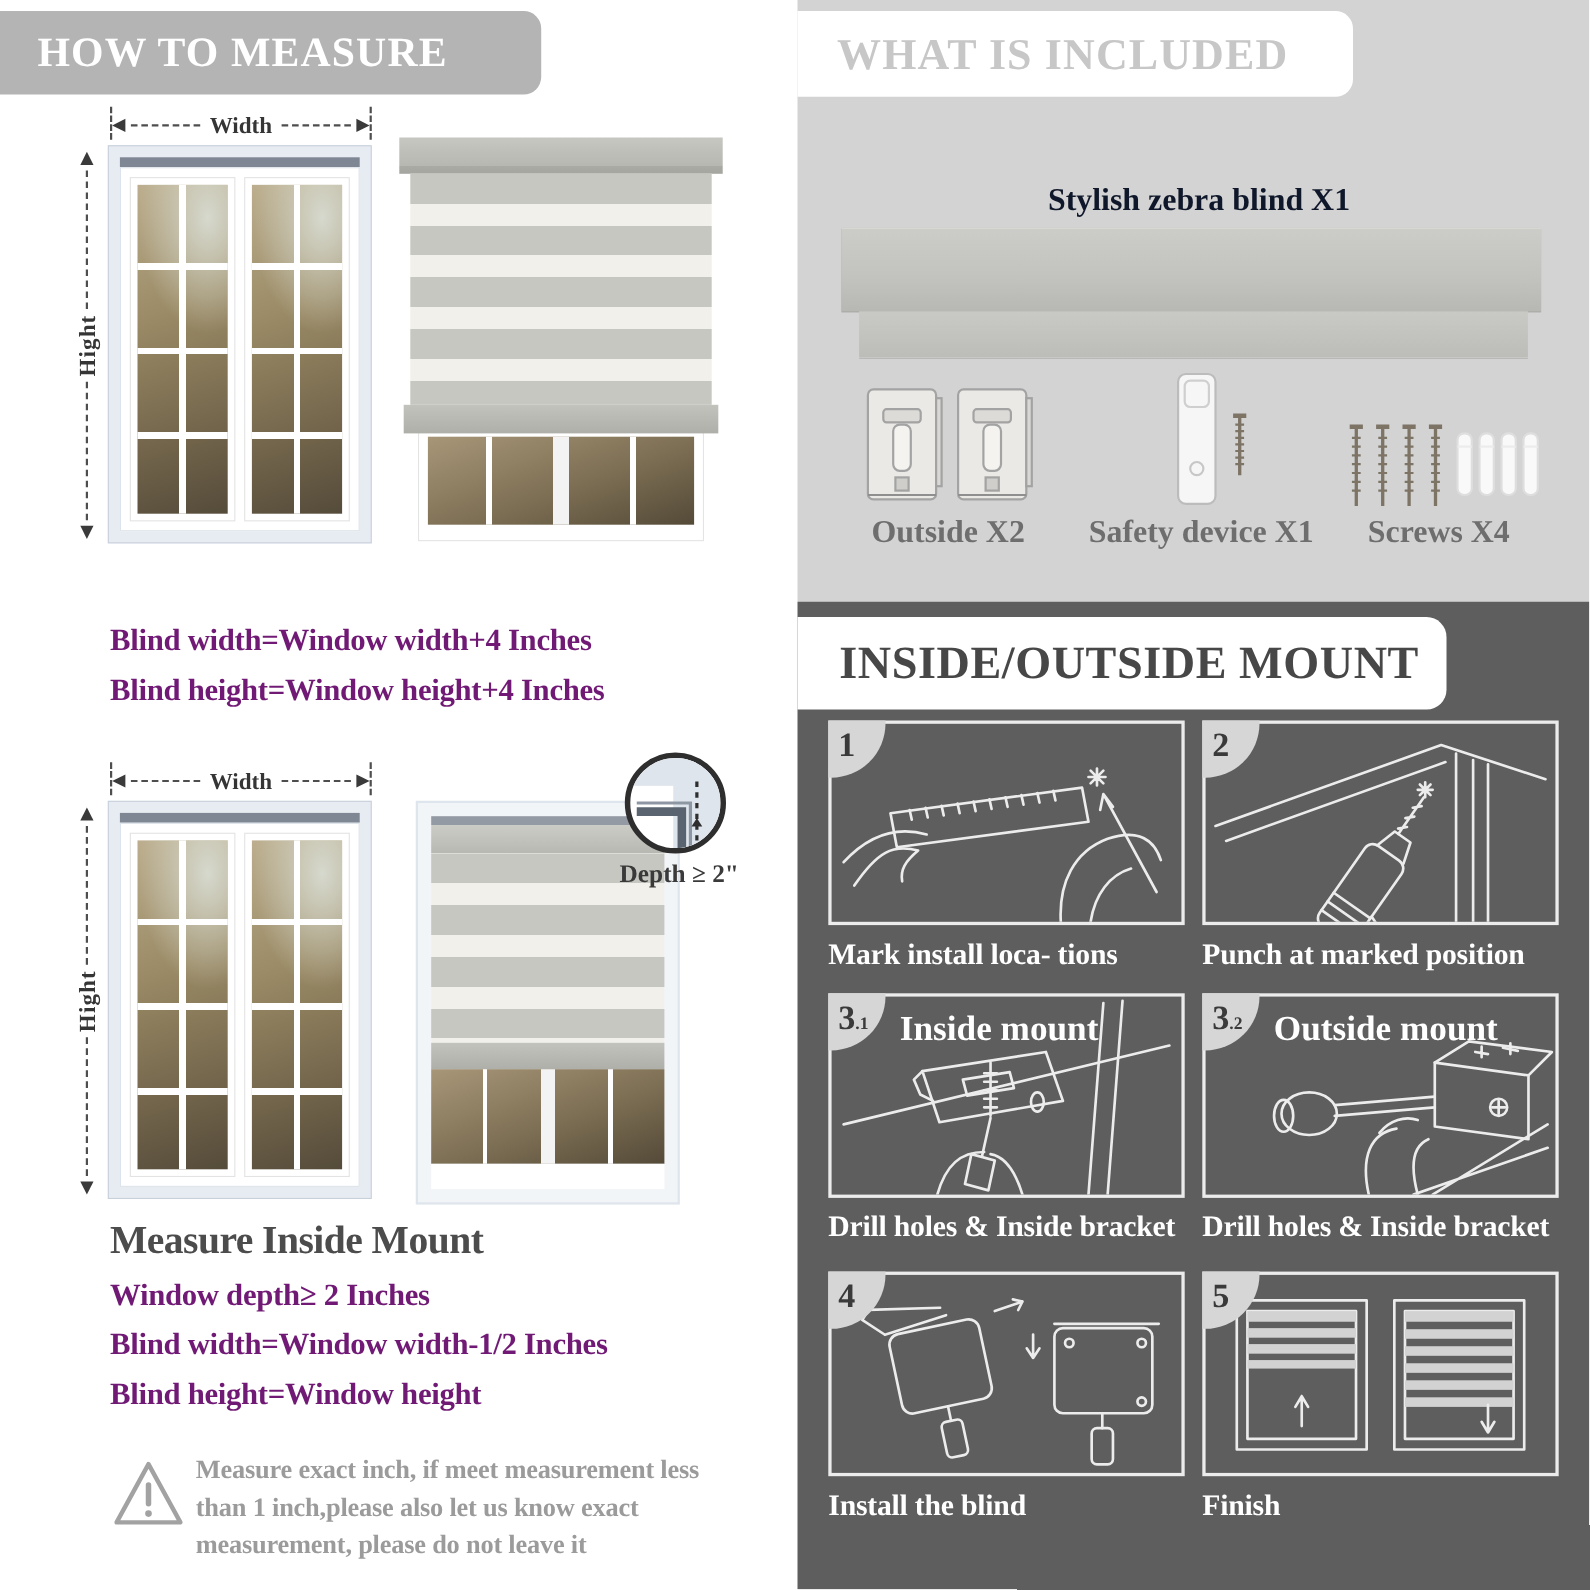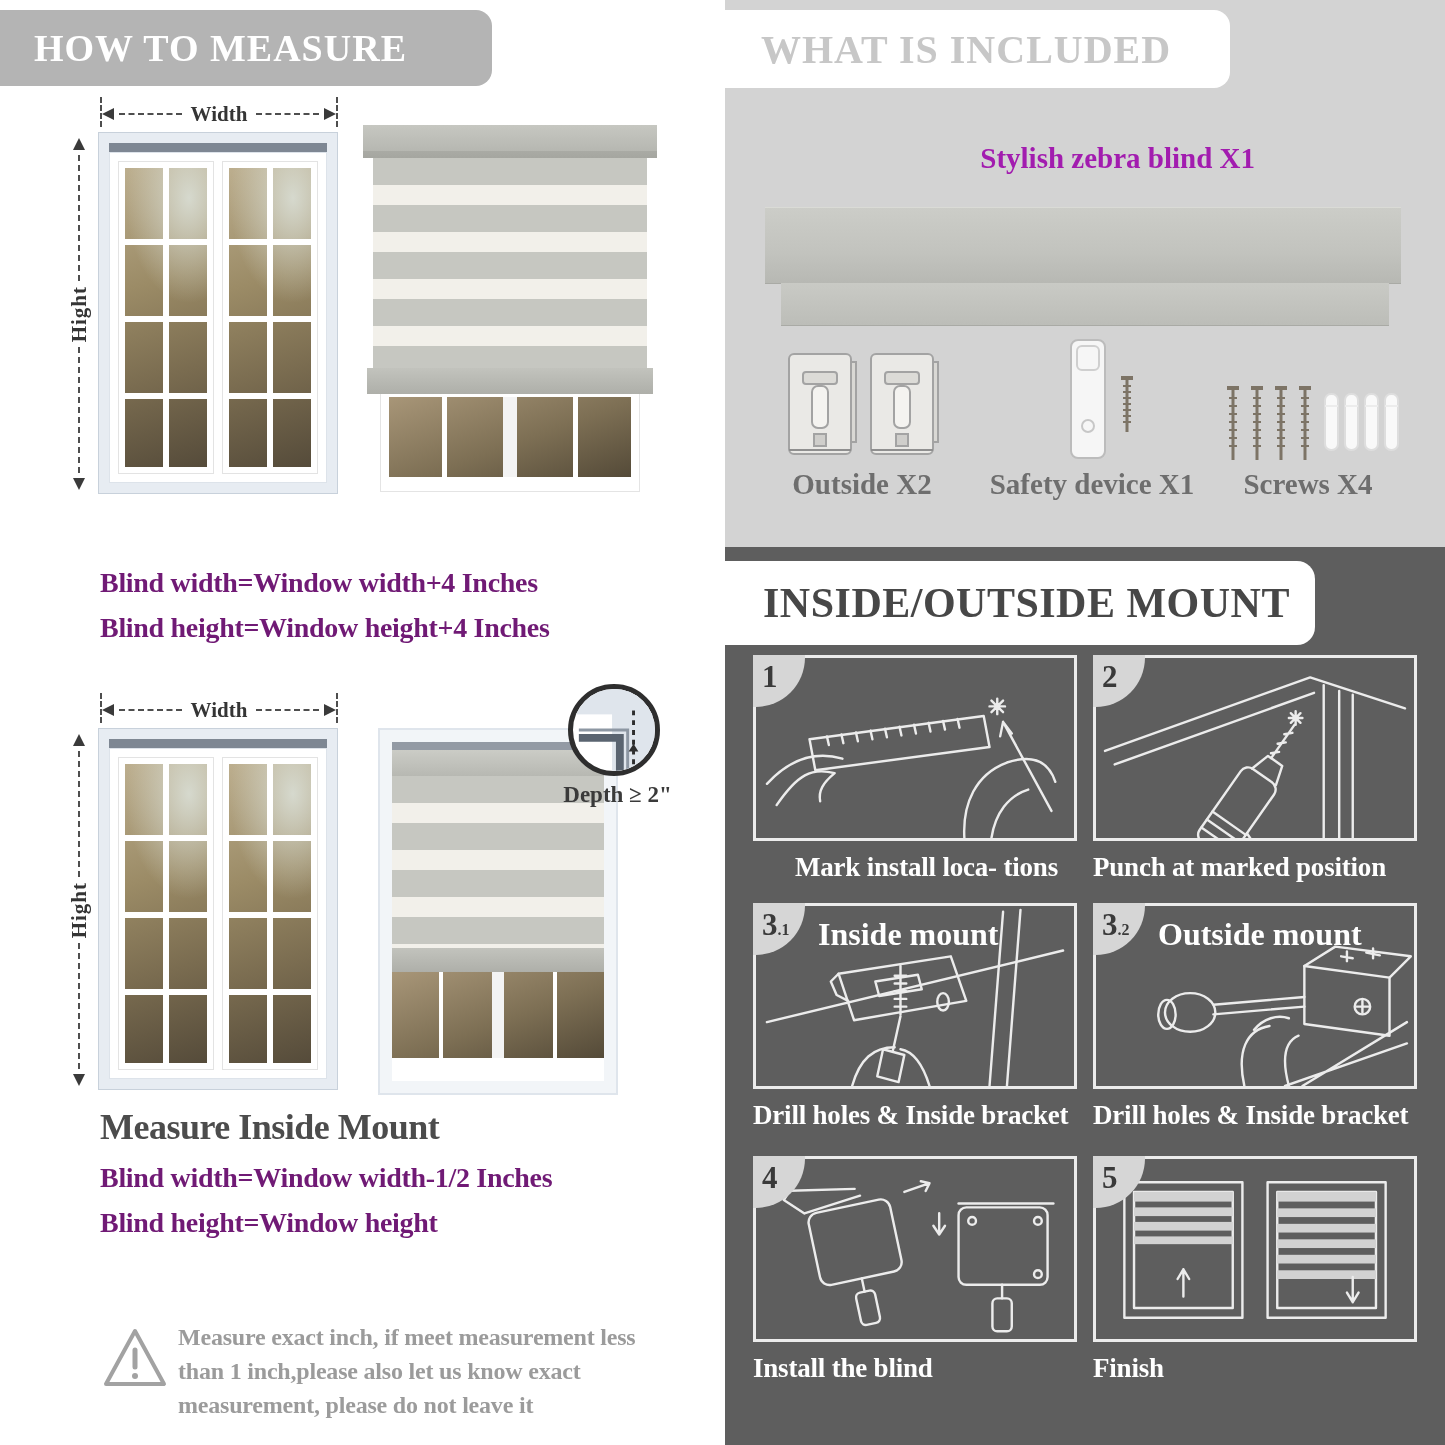--- a/index.html
+++ b/index.html
@@ -73,21 +73,21 @@
     background:#fff; overflow:hidden; z-index:5; }
   .depth-lbl { font-size:23px; font-weight:700; color:#3a3a3a; text-align:center; }
 
   .warn-text { font-size:24px; font-weight:700; color:#9b9b9b; line-height:34px; letter-spacing:-0.2px; }
 
   
   .included-panel { left:725px; top:0; width:720px; height:547px; background:#d3d3d3; }
   .wii-band { left:0; top:10px; width:505px; height:78px; background:#fff;
     border-radius:0 16px 16px 0; display:flex; align-items:center; padding-left:36px; }
   .wii-band h2 { font-size:40px; font-weight:700; color:#c7c7c7; letter-spacing:1px; }
-  .blind-lbl { font-size:29px; font-weight:700; color:#a21caf; text-align:right; }
+  .blind-lbl { font-size:29px; font-weight:700; color:#0f172a; text-align:center;margin-top:24px; }
   .rail1 { left:40px; top:207px; width:636px; height:76px;
     background:linear-gradient(180deg,#cccdc8 0%,#c2c3be 60%,#b7b8b3 100%);
     box-shadow:inset 0 1px 0 #dadbd6, 0 1px 0 #a9aaa5; }
   .rail2 { left:56px; top:283px; width:608px; height:42px;
     background:linear-gradient(180deg,#c9cac5,#bcbdb8); box-shadow:0 1px 0 #a9aaa5; }
   .item-lbl { font-size:29px; font-weight:700; color:#6e6e6e; text-align:center; }
 
   .mount-panel { left:725px; top:547px; width:720px; height:898px; background:#5e5e5e; }
   .iom-band { left:0; top:14px; width:590px; height:84px; background:#fff;
     border-radius:0 18px 18px 0; display:flex; align-items:center; padding-left:38px; }
@@ -202,20 +202,21 @@
       <path d="M6,50 H48 V84" fill="none" stroke="#5a6470" stroke-width="8"></path>
       <path d="M6,42 H56 V84" fill="none" stroke="#8d97a3" stroke-width="3"></path>
       <line x1="62" y1="22" x2="62" y2="80" stroke="#2e2e2e" stroke-width="3" stroke-dasharray="5 5"></line>
       <path d="M62,56 l-5,8 h10 z" fill="#2e2e2e"></path>
     </svg>
   </div>
   <div class="abs depth-lbl" style="left:545px; top:782px; width:145px;">Depth ≥ 2"</div>
 
   <div class="abs sec-title" style="left:100px; top:1106px;">Measure Inside Mount</div>
   <div class="abs sec-lines" style="left:100px; top:1155px;">
+    <div>Window depth≥ 2 Inches</div>
     <div>Blind width=Window width-1/2 Inches</div>
     <div>Blind height=Window height</div>
   </div>
 
   <svg class="abs" style="left:102px; top:1326px;" width="66" height="64" viewBox="0 0 66 64">
     <path d="M33,5 L62,58 L4,58 Z" fill="none" stroke="#a2a2a2" stroke-width="4" stroke-linejoin="round"></path>
     <line x1="33" y1="24" x2="33" y2="41" stroke="#a2a2a2" stroke-width="5" stroke-linecap="round"></line>
     <circle cx="33" cy="50" r="3" fill="#a2a2a2"></circle>
   </svg>
   <div class="abs warn-text" style="left:178px; top:1320px; width:470px;">Measure exact inch, if meet measurement less than 1 inch,please also let us know exact measurement, please do not leave it</div>
@@ -324,21 +325,21 @@
         <g transform="rotate(-55 150 150)">
           <rect x="92" y="128" width="92" height="42" rx="9"></rect>
           <path d="M104,128 V170 M114,128 V170 M124,128 V170"></path>
           <path d="M184,136 l20,6 v18 l-20,6"></path>
           <path d="M204,146 h42 M208,143 l6,6 M220,143 l6,6 M232,143 l6,6"></path>
           <path d="M104,170 L94,186 h26 l6,-16"></path>
         </g>
         <path d="M196,62 h14 M203,55 v14 M198,57 l10,10 M208,57 l-10,10"></path>
       </svg>
     </div>
-    <div class="abs caption" style="left:28px; top:305px;margin-left:42px;">Mark install loca- tions</div>
+    <div class="abs caption" style="left:28px; top:305px;">Mark install loca- tions</div>
     <div class="abs caption" style="left:368px; top:305px;">Punch at marked position</div>
 
     <div class="abs step-panel" style="left:28px; top:356px;">
       <div class="badge"><span class="n">3</span><span class="s">.1</span></div>
       <div class="step-lbl">Inside mount</div>
       <svg viewBox="0 0 322 186" fill="none" stroke="#ececec" stroke-width="2.5" stroke-linecap="round" stroke-linejoin="round">
         <path d="M8,120 L314,46"></path>
         <path d="M252,6 L238,186 M270,4 L256,186"></path>
         <path d="M82,70 L198,52 L214,98 L98,118 Z"></path>
         <path d="M120,78 L164,71 L168,86 L124,93 Z"></path>

